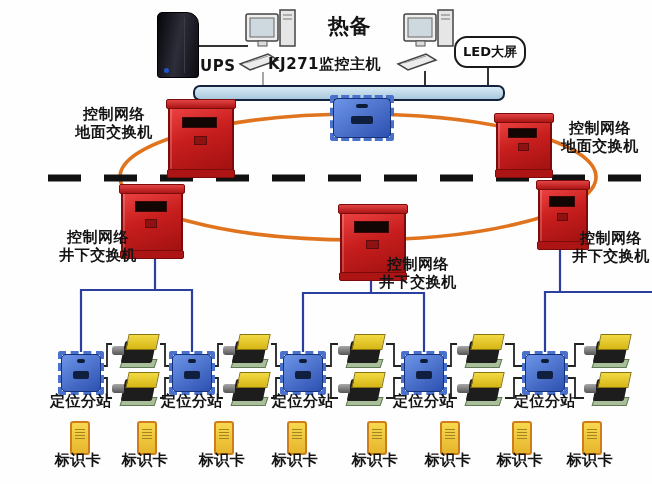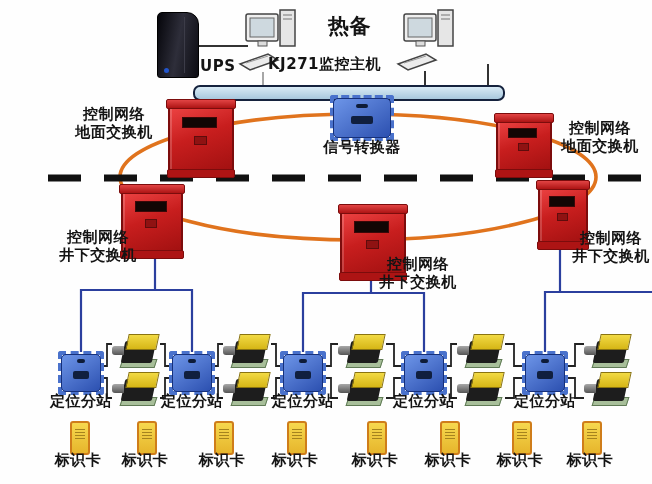--- a/index.html
+++ b/index.html
@@ -131,31 +131,33 @@
       <line x1="45" y1="7" x2="54" y2="7" stroke="#777"></line>
         <line x1="45" y1="11" x2="54" y2="11" stroke="#777"></line>
       <rect x="8" y="6" width="32" height="27" rx="2" fill="#efefef" stroke="#444" stroke-width="1.5"></rect>
       <rect x="12" y="10" width="24" height="19" fill="#ced9df" stroke="#666"></rect>
       <rect x="20" y="33" width="9" height="5" fill="#ddd" stroke="#555"></rect>
       <polygon points="2,56 30,46 40,52 12,62" fill="#ececec" stroke="#444" stroke-width="1.5"></polygon>
       <line x1="8" y1="55" x2="30" y2="48" stroke="#999"></line>
     </svg>
   </div>
 
+  <div class="led">
+    <span>LED大屏</span>
+  </div>
 
   <div class="bus"></div>
 
   <div class="chip" style="left:330px;top:95px;width:64px;height:46px;">
     <div class="chip-teeth"></div>
     <div class="chip-body">
         <div class="chip-dot"></div>
         <div class="chip-slot"></div>
       </div>
   </div>
-  <div class="lbl" style="left:312px;top:139px;width:100px;">信号转换器</div>
 
   <div class="rsw" style="left:168px;top:104px;width:62px;height:66px;">
     <div class="rsw-lid"></div>
       <div class="rsw-base"></div>
       <div class="rsw-win"></div>
       <div class="rsw-tag"></div>
   </div>
   <div class="lbl lbl2" style="left:64px;top:105px;width:100px;">
     <div>控制网络</div>
     <div>地面交换机</div>

